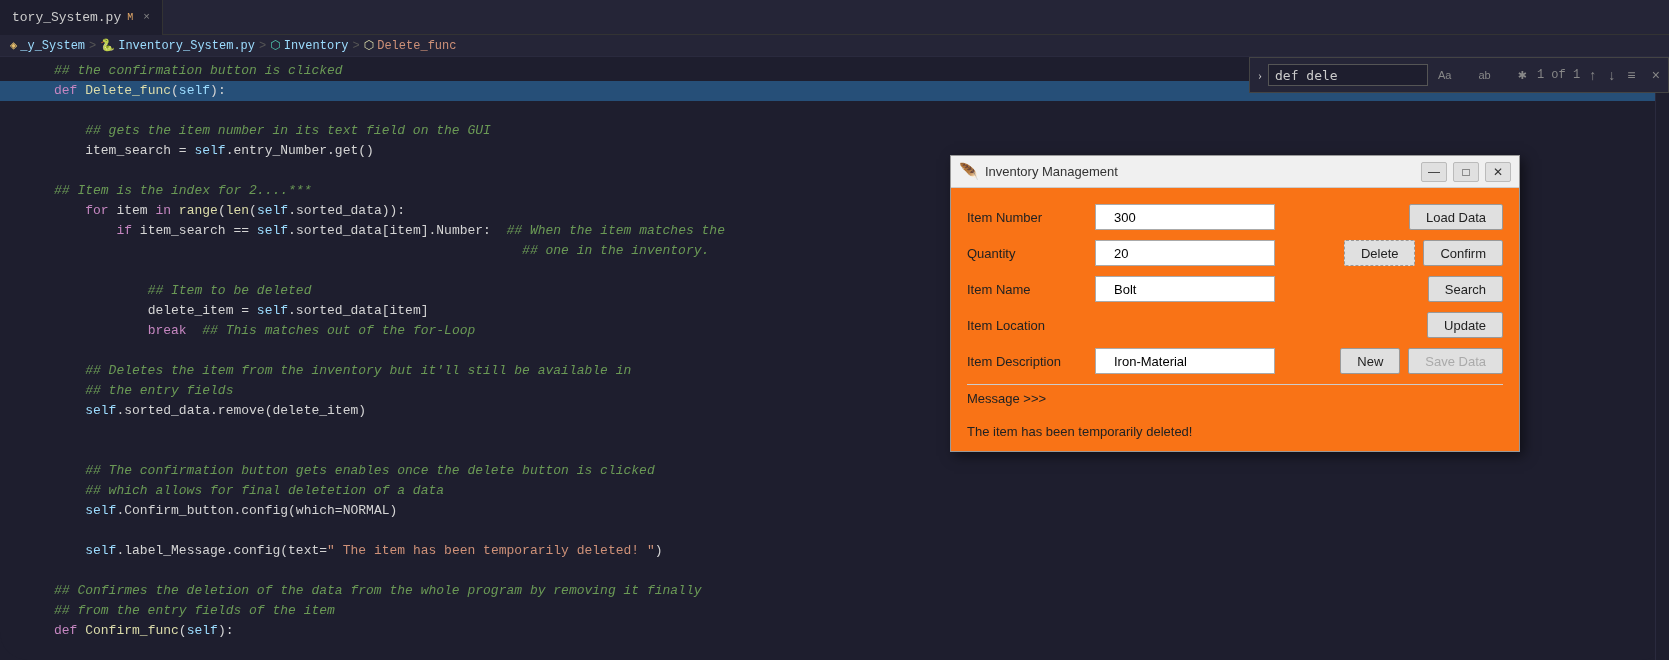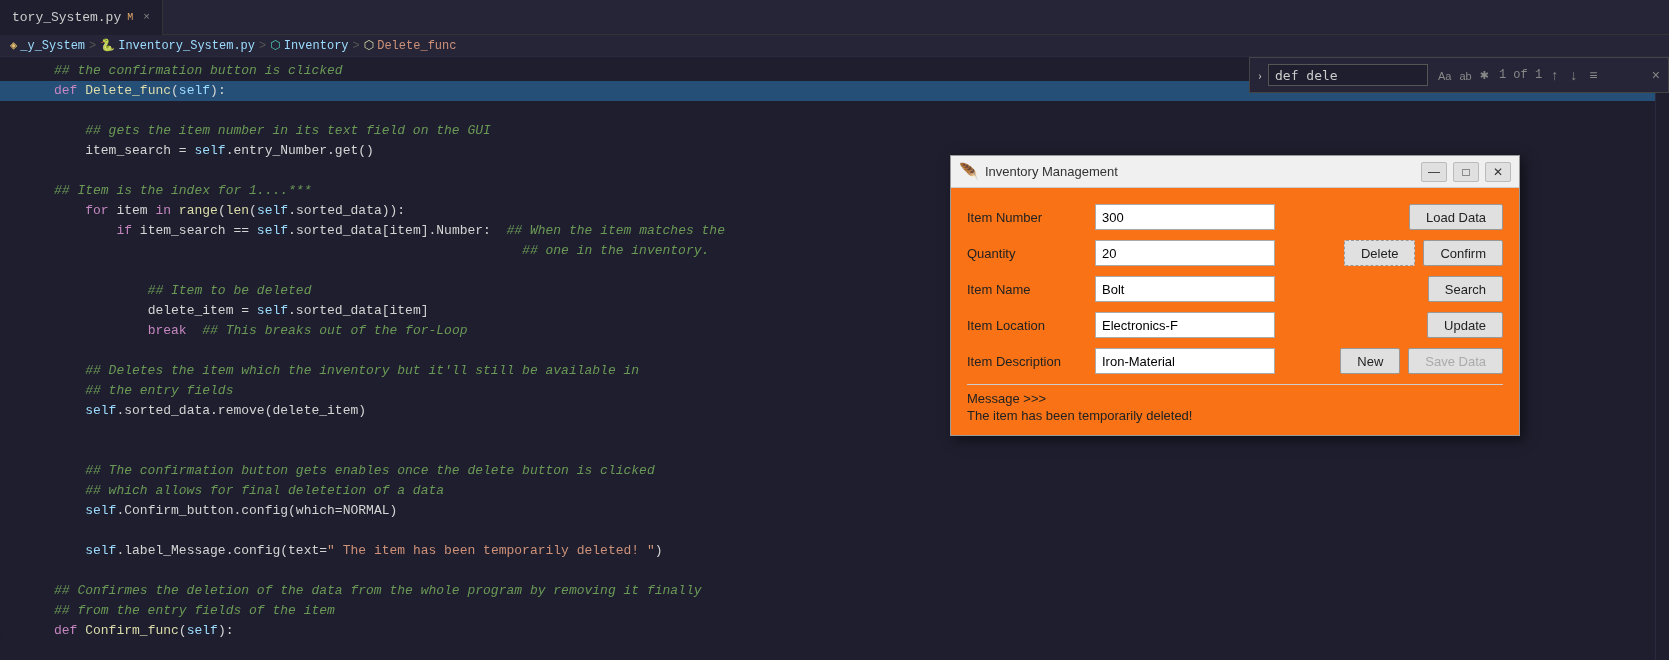--- a/index.html
+++ b/index.html
@@ -88,22 +88,22 @@
       border: 1px solid #555;
       color: #ccc;
       font-family: 'Consolas', monospace;
       font-size: 13px;
       padding: 2px 6px;
       width: 160px;
       height: 22px;
     }
     .find-options {
       display: flex;
-      gap: 0;
-      align-items: flex-end;
+      gap: 19px;
+      align-items: center;
     }
     .find-opt-btn {
       font-size: 11px;
       color: #888;
       background: transparent;
       border: 1px solid transparent;
       padding: 1px 3px;
       cursor: pointer;
       border-radius: 2px;
     }
@@ -250,21 +250,21 @@
       color: #222;
       text-align: left;
     }
 
     .inv-input {
       width: 180px;
       height: 26px;
       border: 1px solid #aaa;
       background: white;
       font-size: 13px;
-      padding: 2px 6px;
+      padding: 2px 18px;
       font-family: 'Segoe UI', Arial, sans-serif;
     }
 
     .inv-btn {
       height: 26px;
       padding: 0 16px;
       background: #e0e0e0;
       border: 1px solid #999;
       border-radius: 2px;
       cursor: pointer;
@@ -287,21 +287,21 @@
       border-top: 1px solid #ccc;
     }
     .inv-message-label {
       font-size: 13px;
       color: #222;
       font-weight: 500;
     }
     .inv-message-text {
       font-size: 13px;
       color: #222;
-      margin-top: 2px;
+      margin-top: 18px;
     }
   </style>
 </head>
 <body>
 
 <div class="editor-container">
 
   <div class="tab-bar">
     <div class="tab">
       <span>tory_System.py</span>
@@ -375,21 +375,21 @@
         <span class="line-content">    <span class="normal">item_search = </span><span class="param">self</span><span class="normal">.entry_Number.get()</span></span>
       </div>
 
       <div class="code-line">
         <span class="line-num"></span>
         <span class="line-content"></span>
       </div>
 
       <div class="code-line">
         <span class="line-num"></span>
-        <span class="line-content comment">## Item is the index for 1....***</span>
+        <span class="line-content comment">## Item is the index for 2....***</span>
       </div>
 
       <div class="code-line">
         <span class="line-num"></span>
         <span class="line-content">    <span class="kw">for </span><span class="normal">item </span><span class="kw">in </span><span class="fn">range</span><span class="normal">(</span><span class="fn">len</span><span class="normal">(</span><span class="param">self</span><span class="normal">.sorted_data)):</span></span>
       </div>
 
       <div class="code-line">
         <span class="line-num"></span>
         <span class="line-content">        <span class="kw">if </span><span class="normal">item_search == </span><span class="param">self</span><span class="normal">.sorted_data[item].Number:  </span><span class="comment">## When the item matches the</span></span>
@@ -410,31 +410,31 @@
         <span class="line-content comment">            ## Item to be deleted</span>
       </div>
 
       <div class="code-line">
         <span class="line-num"></span>
         <span class="line-content">            <span class="normal">delete_item = </span><span class="param">self</span><span class="normal">.sorted_data[item]</span></span>
       </div>
 
       <div class="code-line">
         <span class="line-num"></span>
-        <span class="line-content">            <span class="kw">break</span><span class="comment">  ## This breaks out of the for-Loop</span></span>
-      </div>
-
-      <div class="code-line">
-        <span class="line-num"></span>
-        <span class="line-content"></span>
-      </div>
-
-      <div class="code-line">
-        <span class="line-num"></span>
-        <span class="line-content comment">    ## Deletes the item which the inventory but it'll still be available in</span>
+        <span class="line-content">            <span class="kw">break</span><span class="comment">  ## This matches out of the for-Loop</span></span>
+      </div>
+
+      <div class="code-line">
+        <span class="line-num"></span>
+        <span class="line-content"></span>
+      </div>
+
+      <div class="code-line">
+        <span class="line-num"></span>
+        <span class="line-content comment">    ## Deletes the item from the inventory but it'll still be available in</span>
       </div>
 
       <div class="code-line">
         <span class="line-num"></span>
         <span class="line-content comment">    ## the entry fields</span>
       </div>
 
       <div class="code-line">
         <span class="line-num"></span>
         <span class="line-content">    <span class="param">self</span><span class="normal">.sorted_data.remove(delete_item)</span></span>
@@ -533,21 +533,20 @@
 
       <div class="inv-row">
         <span class="inv-label">Item Name</span>
         <input class="inv-input" type="text" value="Bolt" style="">
         <div style="flex:1"></div>
         <button class="inv-btn">Search</button>
       </div>
 
       <div class="inv-row">
         <span class="inv-label">Item Location</span>
-        <input class="inv-input" type="text" value="Electronics-F" style="">
         <div style="flex:1"></div>
         <button class="inv-btn">Update</button>
       </div>
 
       <div class="inv-row">
         <span class="inv-label">Item Description</span>
         <input class="inv-input" type="text" value="Iron-Material" style="">
         <div style="flex:1"></div>
         <button class="inv-btn">New</button>
         <button class="inv-btn inv-btn-disabled">Save Data</button>

